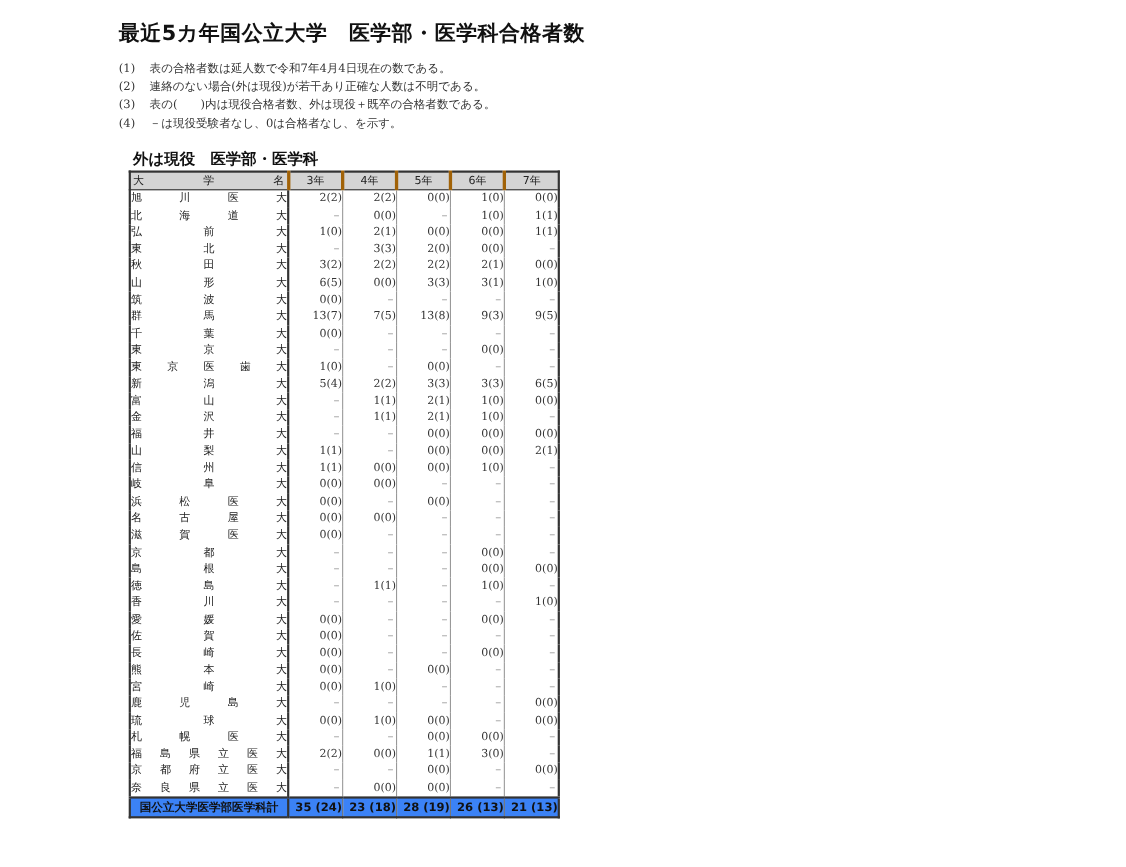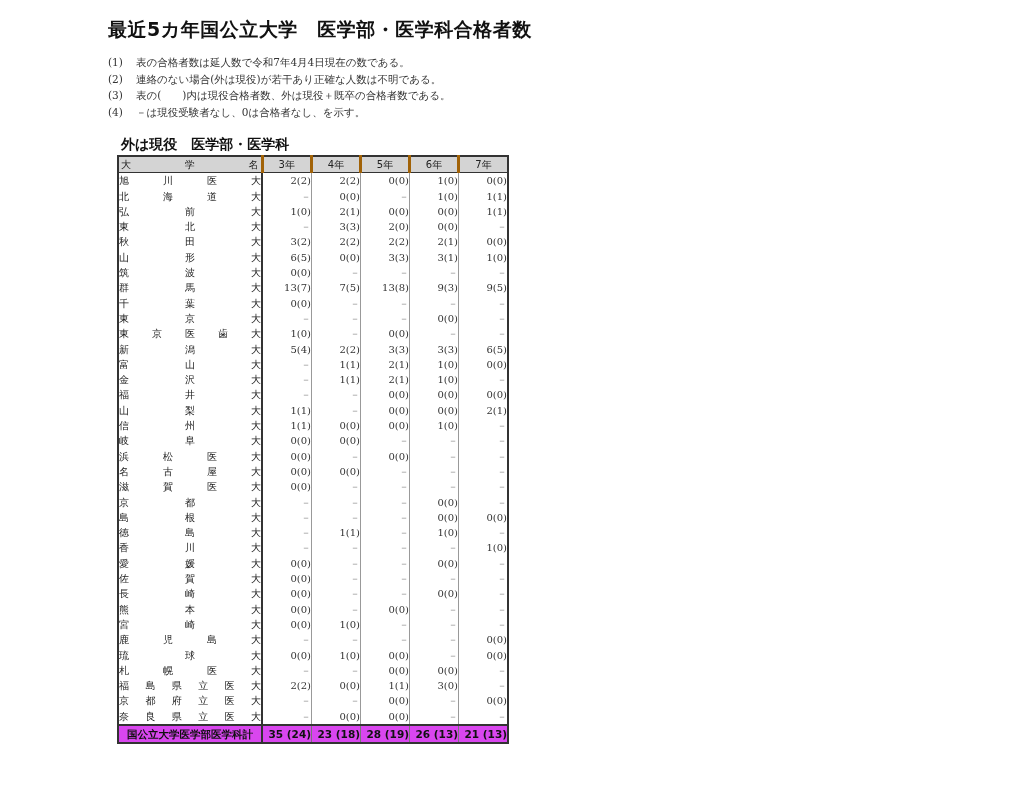--- a/index.html
+++ b/index.html
@@ -15,21 +15,21 @@
   table.results { position:absolute; left:117px; top:155px; border-collapse:collapse;
                   border:2px solid #333; table-layout:fixed; }
   table.results th, table.results td { padding:0; height:15.3px; font-size:10px; line-height:15.3px; white-space:nowrap; }
   table.results thead th { background:#d4d4d4; font-family:"DejaVu Sans","Liberation Sans",sans-serif; font-weight:normal;
                            border-bottom:1.5px solid #333; border-left:3px solid #a16207; color:#222; text-align:center; }
   table.results thead th.namehead { border-left:none; border-right:2px solid #333; }
   td.name { width:142px; border-right:2px solid #333; padding:0 2px; }
   .name-chars { display:flex; justify-content:space-between; }
   td.val { width:48px; text-align:right; padding-right:2px; border-left:1px solid #999; color:#333; }
   td.val.dash { color:#888; }
-  tr.total td { background:#d946ef; border-top:2px solid #333; font-family:"DejaVu Sans","Liberation Sans",sans-serif;
+  tr.total td { background:#3b82f6; border-top:2px solid #333; font-family:"DejaVu Sans","Liberation Sans",sans-serif;
                 font-weight:bold; font-size:10.5px; height:16px; line-height:16px; color:#111; }
   tr.total td.name { text-align:center; letter-spacing:0; }
   tr.total td.val { text-align:right; border-left:1px solid #777; padding-right:0; }
   col.c-name { width:144px; }
   col.c-val { width:49px; }
 </style>
 </head>
 <body>
 
 <div class="title">最近5カ年国公立大学　医学部・医学科合格者数</div>

